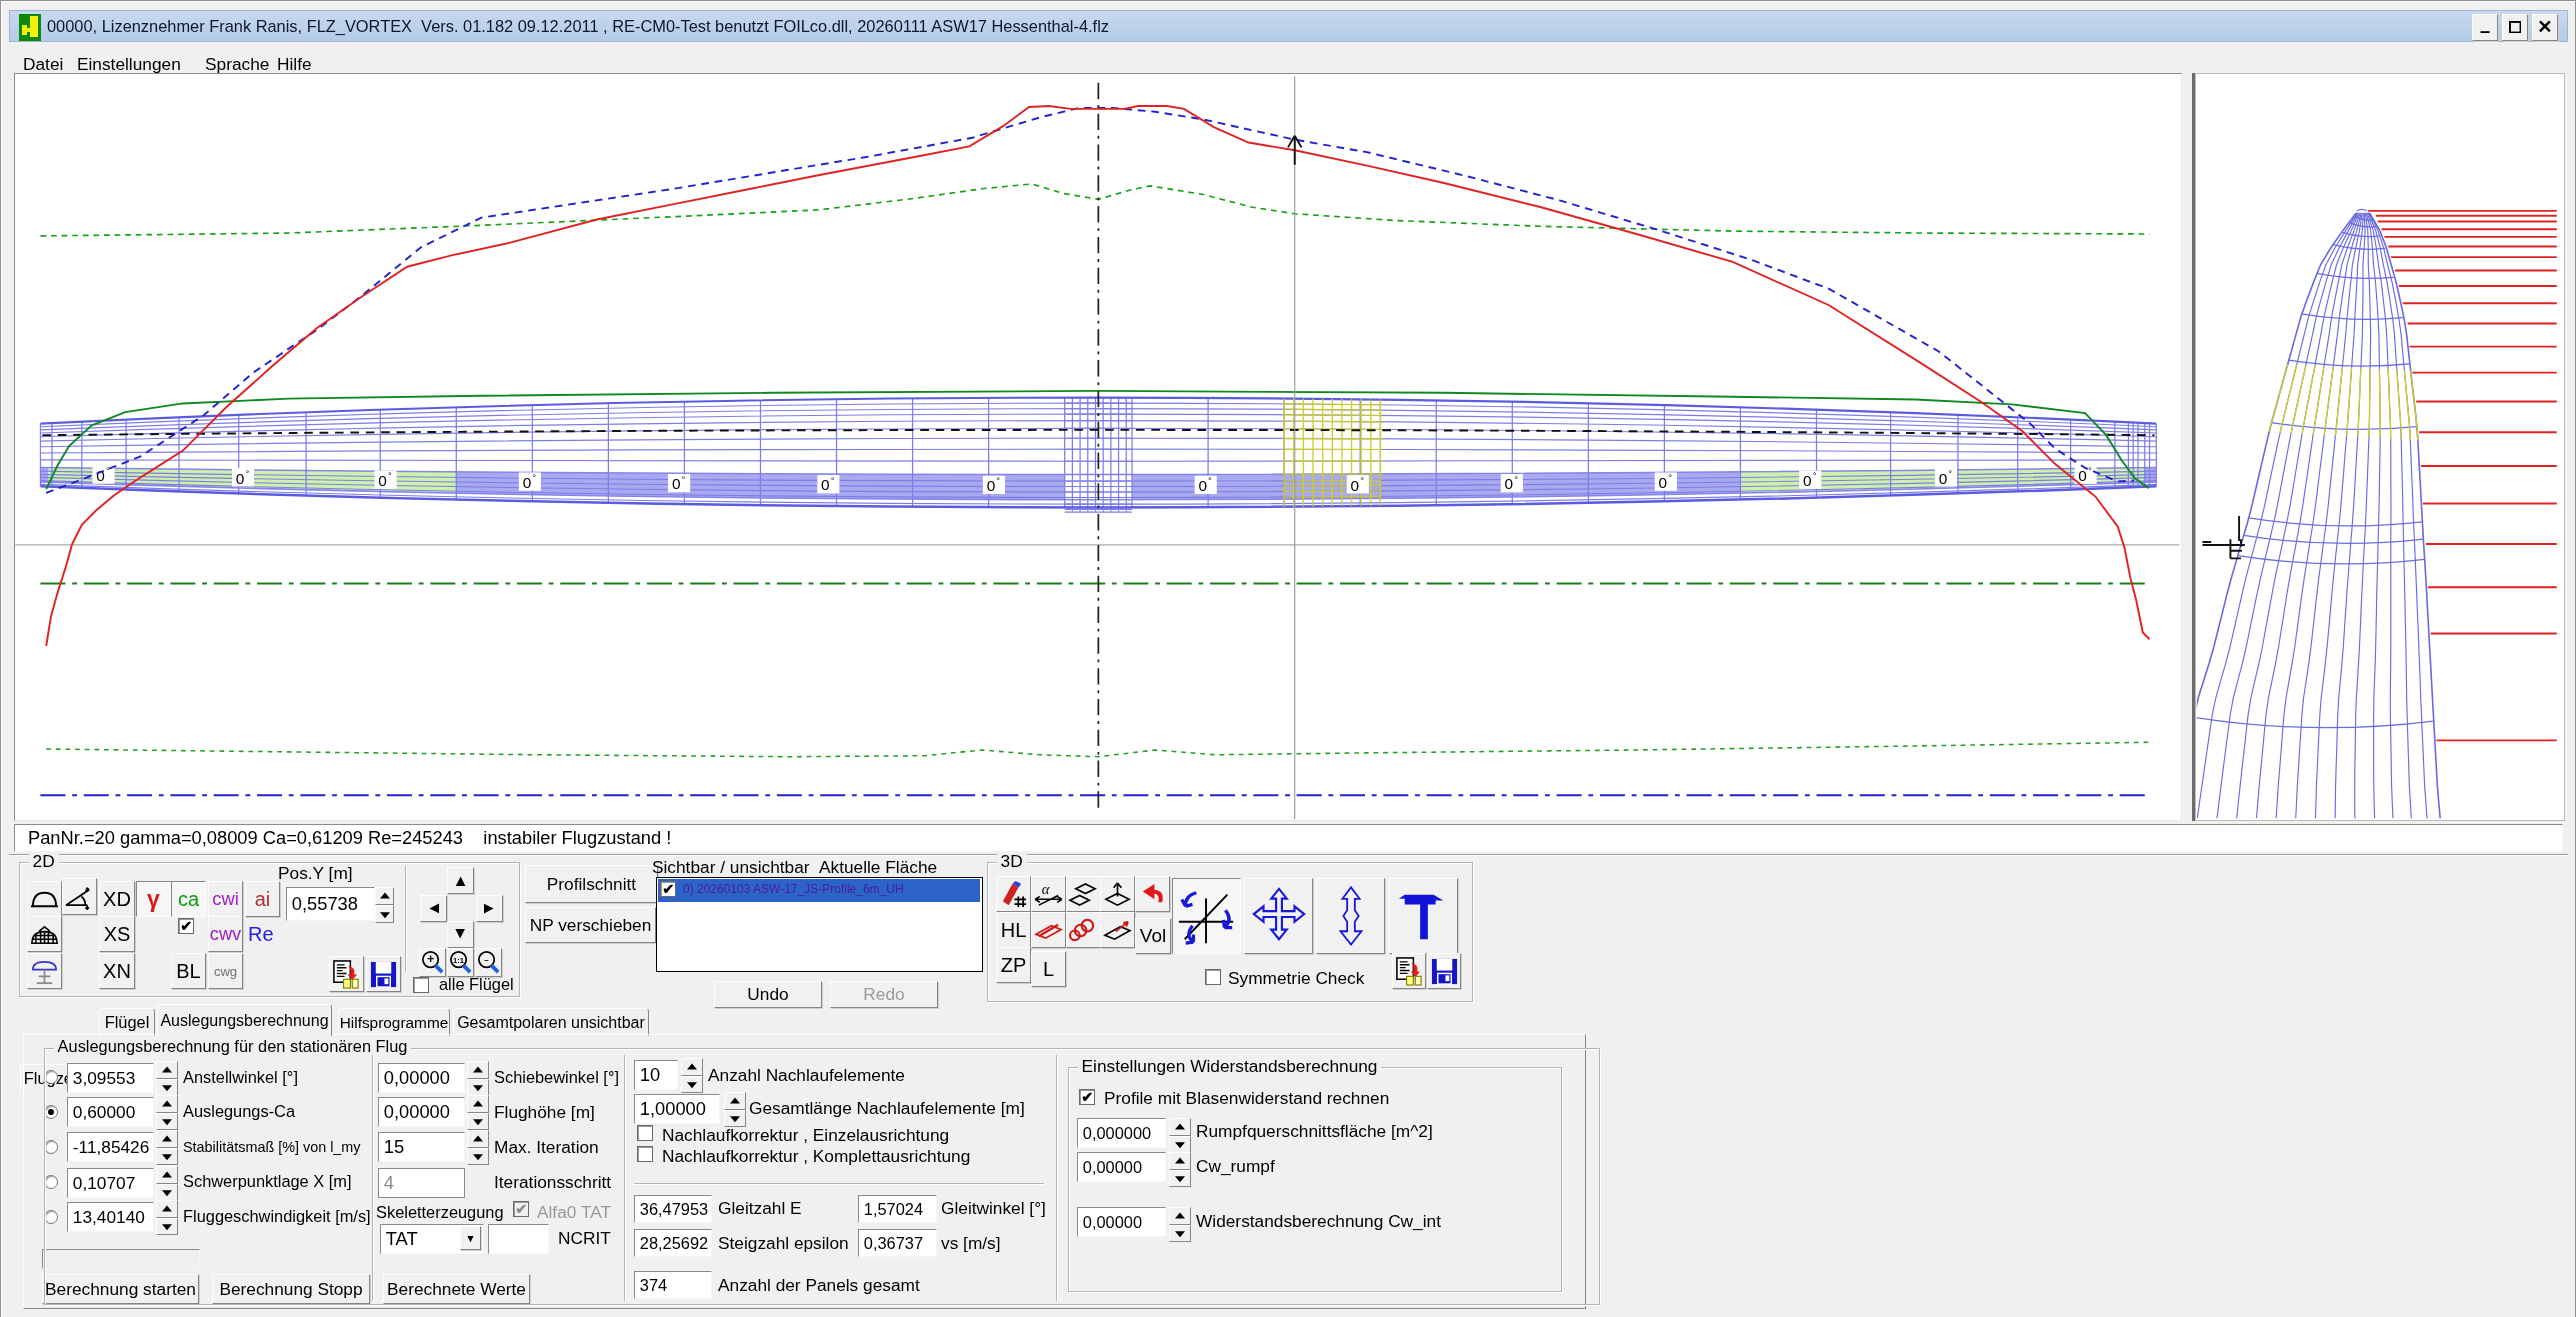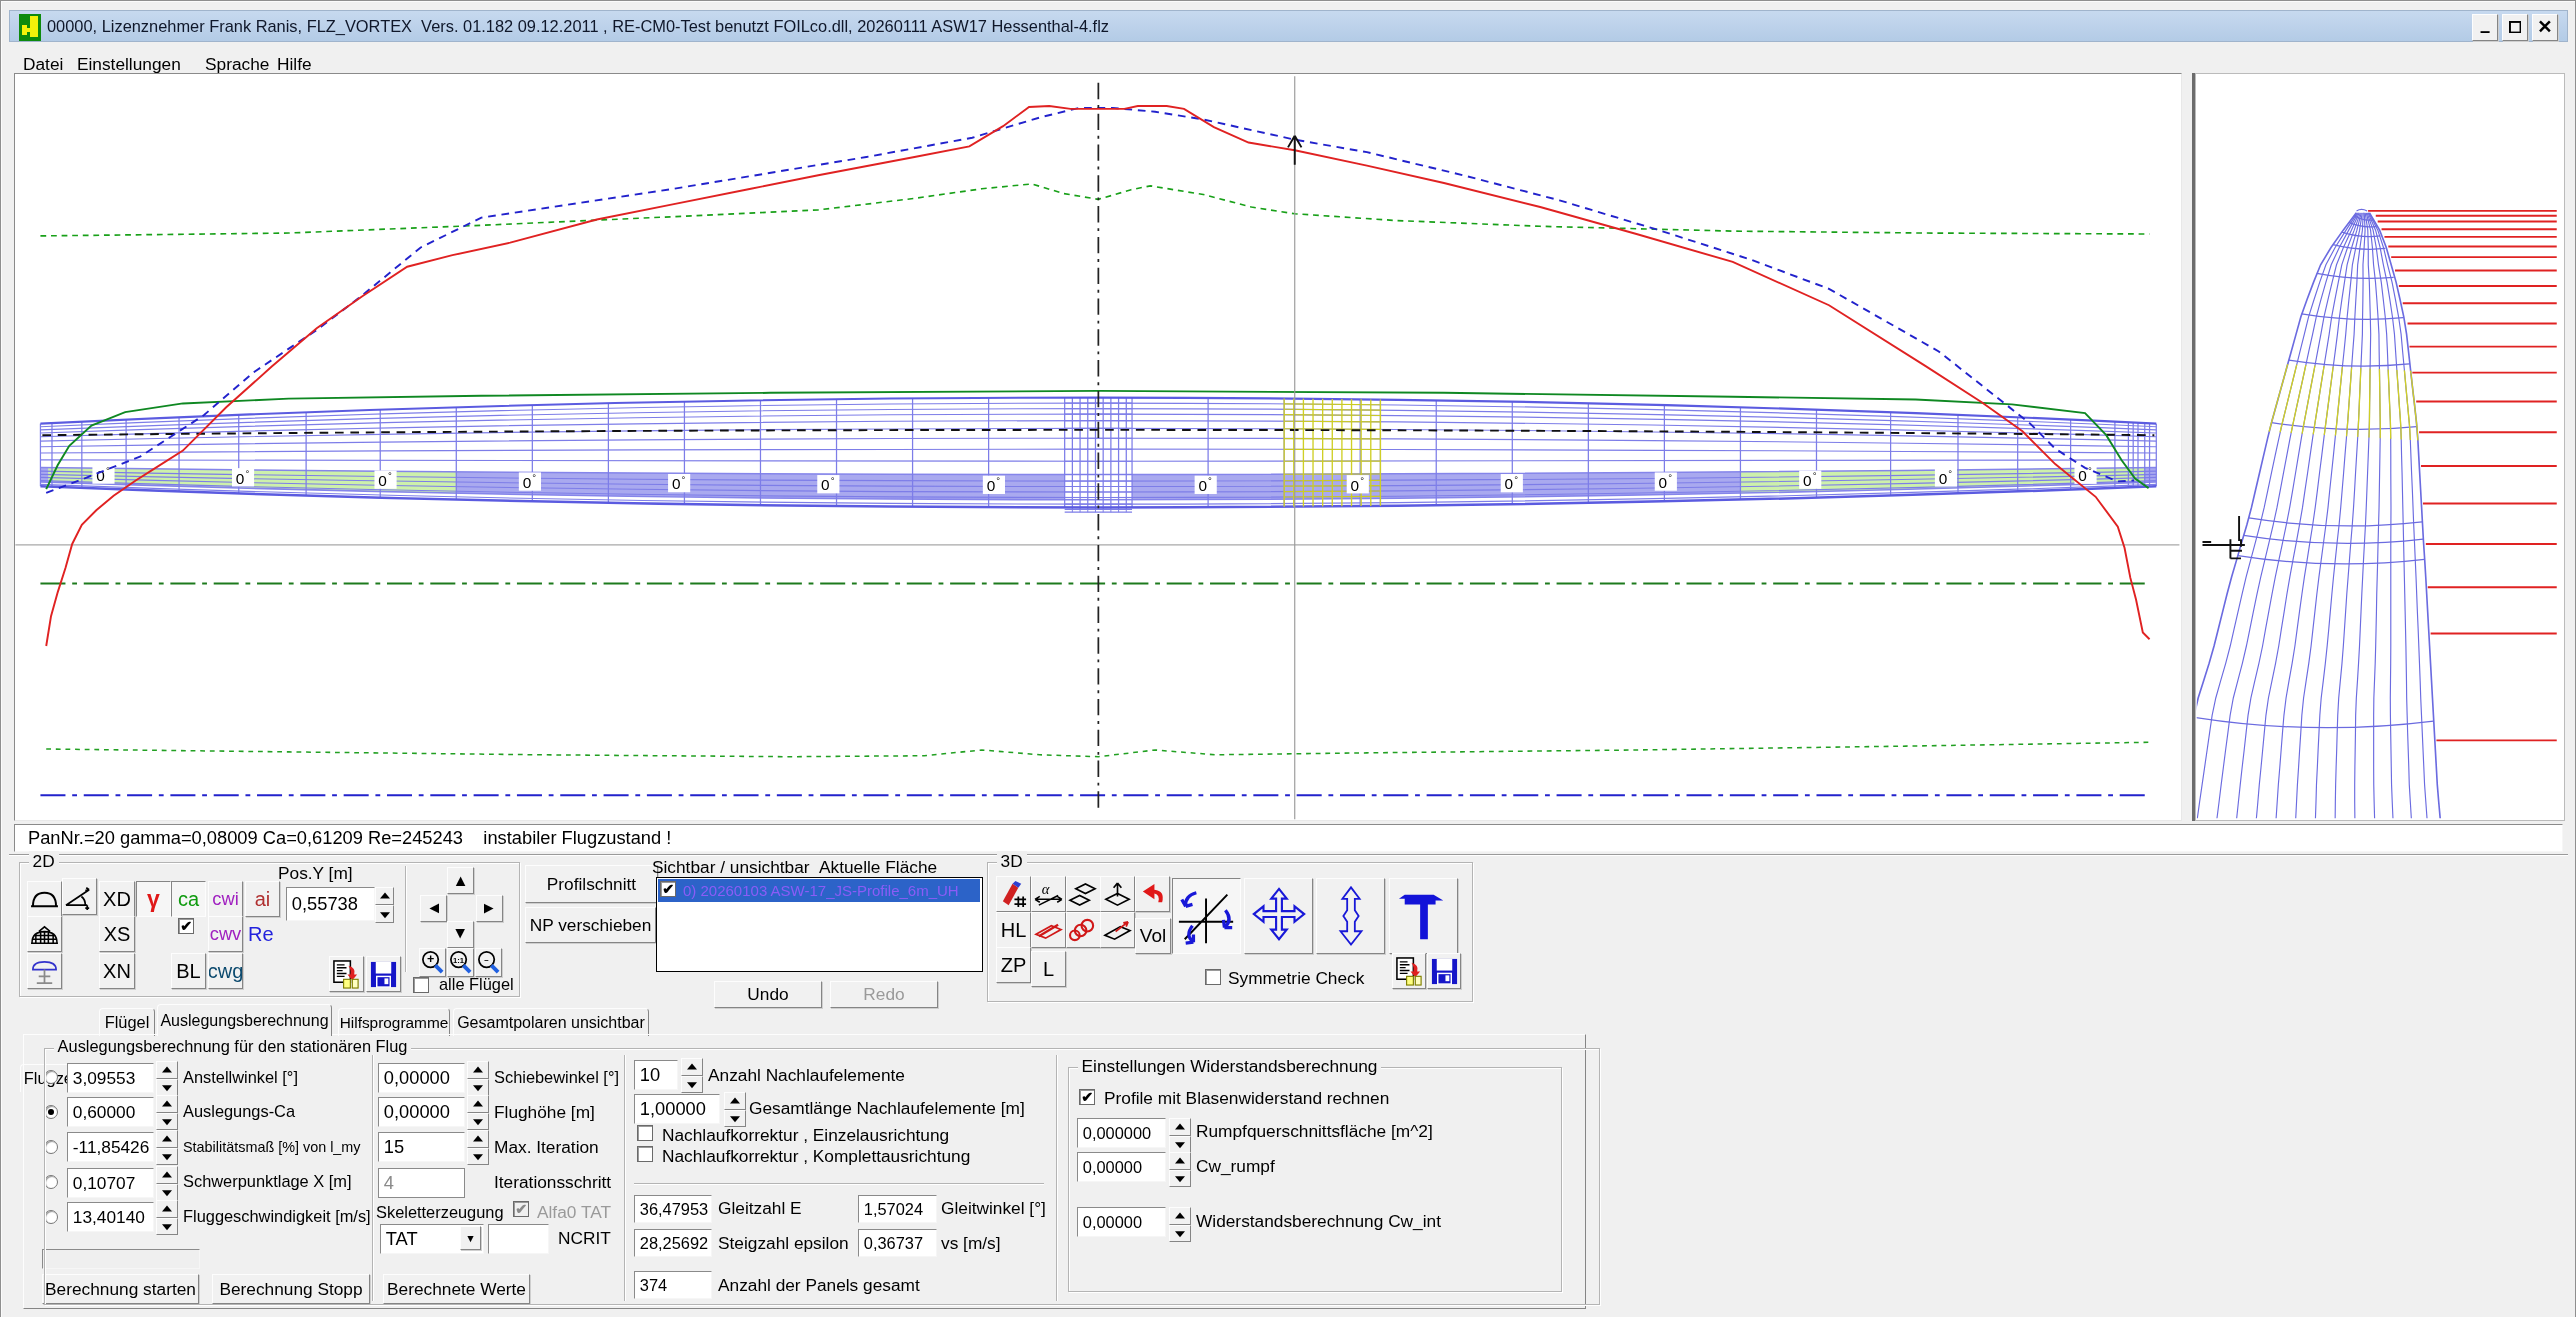--- a/index.html
+++ b/index.html
@@ -368,21 +368,21 @@
       <path d="M15,12 V26 M7,26 h16 M9,19 h12" fill="none" stroke="#8a8a8a" stroke-width="1.8"></path>
     </svg>
   </div>
 <div class="btn" style="left:99px;top:953px;width:36px;height:36px">
     <span style="font-size:20px">XN</span>
   </div>
 <div class="btn" style="left:171px;top:953px;width:35px;height:36px">
     <span style="font-size:20px">BL</span>
   </div>
 <div class="btn" style="left:208px;top:953px;width:35px;height:36px">
-    <span style="font-size:20px;color:#0c4a6e">cwg</span>
+    <span style="font-size:13px;color:#737373">cwg</span>
   </div>
 <div class="lbl" style="left:278px;top:863px">Pos.Y [m]</div>
 <div class="fld" style="left:286px;top:887px;width:89px;height:34px">0,55738</div>
 <div class="spin" style="left:375px;top:887px;width:19px;height:36px">
     <b></b>
     <b class="dn"></b>
   </div>
 <div class="btn" style="left:329px;top:956px;width:35px;height:36px">
     <svg width="29" height="29" viewBox="0 0 30 30">
       <rect x="2" y="1" width="17" height="22" fill="#fff" stroke="#000" stroke-width="1.6"></rect>
@@ -435,21 +435,21 @@
   </div>
 <div class="chk" style="left:413px;top:977px"></div>
 <div class="lbl" style="left:439px;top:975px;font-size:16.4px">alle Flügel</div>
 <div class="btn" style="left:525px;top:865px;width:133px;height:38px">Profilschnitt</div>
 <div class="btn" style="left:525px;top:907px;width:131px;height:36px">NP verschieben</div>
 <div class="lbl" style="left:652px;top:857px">Sichtbar / unsichtbar</div>
 <div class="lbl" style="left:819px;top:857px">Aktuelle Fläche</div>
 <div class="a" style="left:656px;top:877px;width:327px;height:95px;background:#fff;border:1px solid #000"></div>
 <div class="a" style="left:658px;top:879px;width:322px;height:23px;background:#2c63c8"></div>
 <div class="chk" style="left:660px;top:881px">✔</div>
-<div class="a" style="left:683px;top:882px;font-size:15px;color:#8b5cf6;white-space:nowrap">0) 20260103 ASW-17_JS-Profile_6m_UH</div>
+<div class="a" style="left:683px;top:882px;font-size:12px;color:#4c1d95;white-space:nowrap">0) 20260103 ASW-17_JS-Profile_6m_UH</div>
 <div class="btn" style="left:714px;top:981px;width:108px;height:27px">Undo</div>
 <div class="btn" style="left:830px;top:981px;width:108px;height:27px;color:#9a9a9a">Redo</div>
 <div class="grp" style="left:987px;top:862px;width:486px;height:140px">
     <span>3D</span>
   </div>
 <div class="btn" style="left:996px;top:876px;width:35px;height:36px">
     <svg width="29" height="29" viewBox="0 0 30 30">
       <path d="M4,22 L14,4 l6,4 -10,18 Z" fill="#d02020"></path>
       <path d="M14,4 l6,4 3,-4 -6,-3 Z" fill="#3040d0"></path>
       <path d="M16,20 h12 M16,25 h12 M20,17 v11 M25,17 v11" stroke="#000" stroke-width="1.8"></path>

